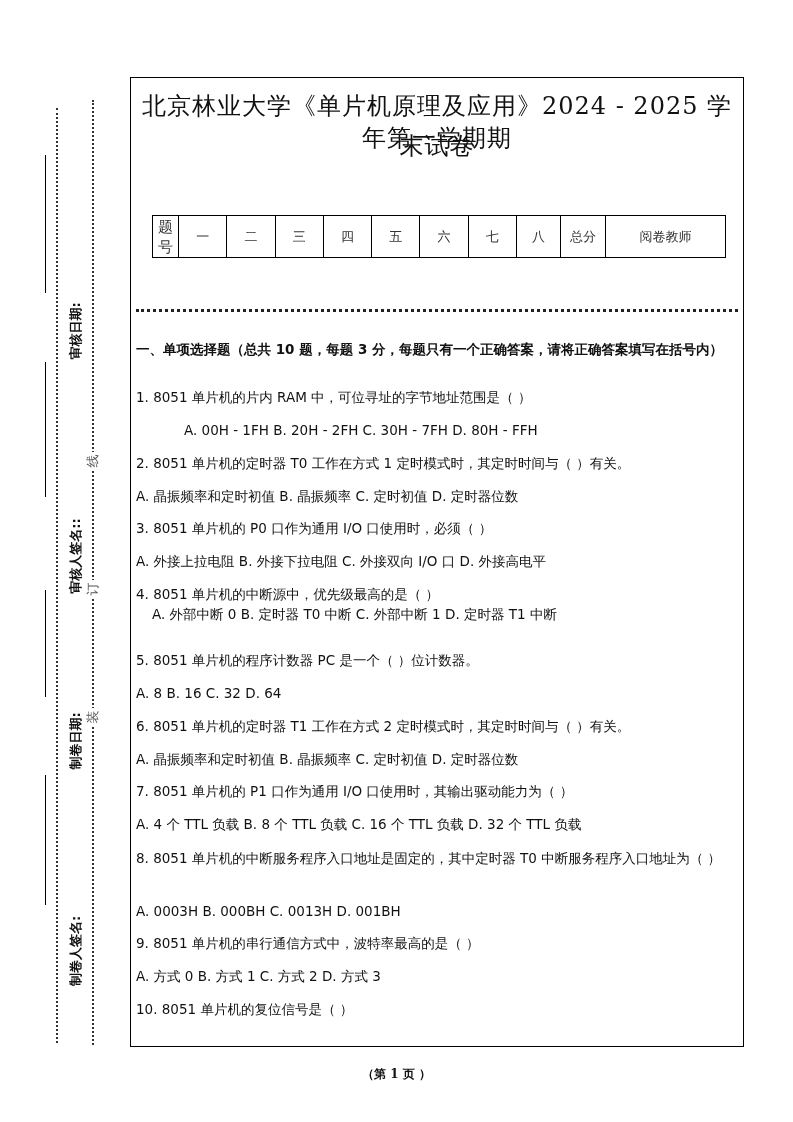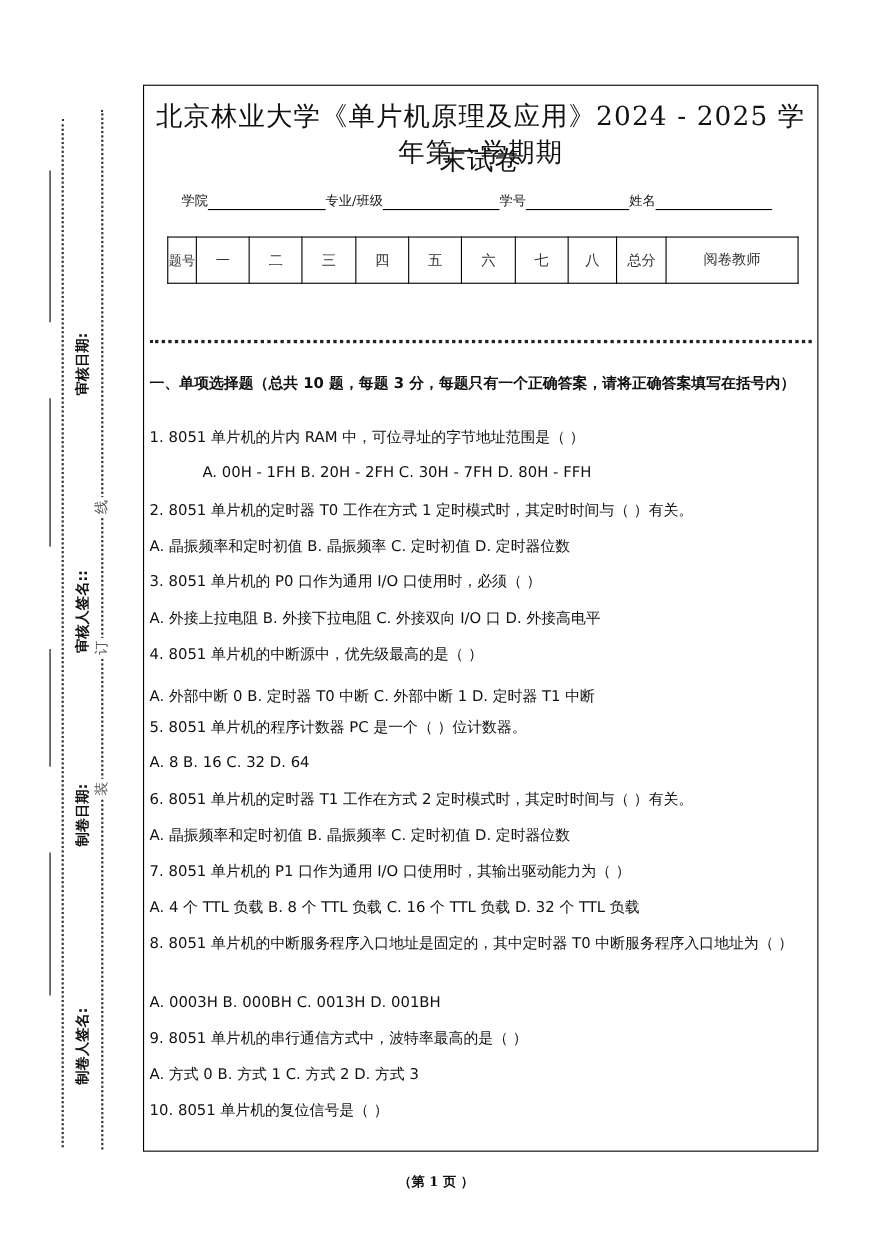--- a/index.html
+++ b/index.html
@@ -29,21 +29,21 @@
   .title.l2 { top:52px; }
   .info-row { position:absolute; top:96px; left:34px; font-size:12px;
               display:flex; align-items:flex-end; }
   .info-row .lbl { white-space:nowrap; }
   .info-row .blank { display:inline-block; border-bottom:1px solid #000; height:12px; }
 
   table.score { position:absolute; top:137px; left:21px; width:574px;
                 border-collapse:collapse; font-size:13px; color:#333; }
   table.score td { border:1px solid #000; text-align:center; padding:0;
                    height:41px; }
-  table.score td.hdr { width:26px; font-size:12px; line-height:20px; }
+  table.score td.hdr { width:26px; font-size:15px; line-height:20px; }
   .dotsep { position:absolute; left:5px; right:5px; top:231px; height:0;
             border-top:3px dotted #222; }
 
   .body { position:absolute; left:5px; top:250px; width:600px;
           font-family:"DejaVu Sans", sans-serif; font-size:13.5px; }
   .p { position:absolute; left:0; white-space:nowrap; }
   .p.wrap { white-space:normal; width:605px; line-height:26px; }
 
   .footer { position:absolute; top:1066px; left:0; width:793px; text-align:center;
             font-size:12px; font-weight:bold; font-family:"DejaVu Serif", serif; }
@@ -63,30 +63,20 @@
 <div class="margin-label" style="top:545px;">审核人签名::</div>
 <div class="margin-uline" style="top:590px;height:107px;"></div>
 <div class="margin-label" style="top:730px;">制卷日期:</div>
 <div class="margin-uline" style="top:775px;height:130px;"></div>
 <div class="margin-label" style="top:940px;">制卷人签名:</div>
 
 <div class="frame">
   <div class="title l1">北京林业大学《单片机原理及应用》2024 - 2025 学年第一学期期</div>
   <div class="title l2">末试卷</div>
 
-  <div class="info-row">
-    <span class="lbl">学院</span>
-    <span class="blank" style="width:107px;"></span>
-    <span class="lbl">专业/班级</span>
-    <span class="blank" style="width:106px;"></span>
-    <span class="lbl">学号</span>
-    <span class="blank" style="width:94px;"></span>
-    <span class="lbl">姓名</span>
-    <span class="blank" style="width:106px;"></span>
-  </div>
 
   <table class="score">
     <tbody>
         <tr>
       <td class="hdr">题号</td>
       <td style="width:50px">一</td>
       <td style="width:50px">二</td>
       <td style="width:50px">三</td>
       <td style="width:50px">四</td>
       <td style="width:50px">五</td>
@@ -107,21 +97,21 @@
     <div class="p" style="top:61px;">1. 8051 单片机的片内 RAM 中，可位寻址的字节地址范围是（   ）</div>
     <div class="p" style="top:94px;margin-left:48px;">A. 00H - 1FH  B. 20H - 2FH  C. 30H - 7FH  D. 80H - FFH</div>
 
     <div class="p" style="top:127px;text-align:right;">2. 8051 单片机的定时器 T0 工作在方式 1 定时模式时，其定时时间与（   ）有关。</div>
     <div class="p" style="top:160px;">A. 晶振频率和定时初值  B. 晶振频率  C. 定时初值  D. 定时器位数</div>
 
     <div class="p" style="top:192px;">3. 8051 单片机的 P0 口作为通用 I/O 口使用时，必须（   ）</div>
     <div class="p" style="top:225px;">A. 外接上拉电阻  B. 外接下拉电阻  C. 外接双向 I/O 口  D. 外接高电平</div>
 
     <div class="p" style="top:258px;">4. 8051 单片机的中断源中，优先级最高的是（   ）</div>
-    <div class="p" style="top:296px;">A. 外部中断 0  B. 定时器 T0 中断  C. 外部中断 1  D. 定时器 T1 中断</div>
+    <div class="p" style="top:278px;margin-left:16px;">A. 外部中断 0  B. 定时器 T0 中断  C. 外部中断 1  D. 定时器 T1 中断</div>
 
     <div class="p" style="top:324px;">5. 8051 单片机的程序计数器 PC 是一个（   ）位计数器。</div>
     <div class="p" style="top:357px;">A. 8  B. 16  C. 32  D. 64</div>
 
     <div class="p" style="top:390px;">6. 8051 单片机的定时器 T1 工作在方式 2 定时模式时，其定时时间与（   ）有关。</div>
     <div class="p" style="top:423px;">A. 晶振频率和定时初值  B. 晶振频率  C. 定时初值  D. 定时器位数</div>
 
     <div class="p" style="top:455px;">7. 8051 单片机的 P1 口作为通用 I/O 口使用时，其输出驱动能力为（   ）</div>
     <div class="p" style="top:488px;">A. 4 个 TTL 负载  B. 8 个 TTL 负载  C. 16 个 TTL 负载  D. 32 个 TTL 负载</div>
 

